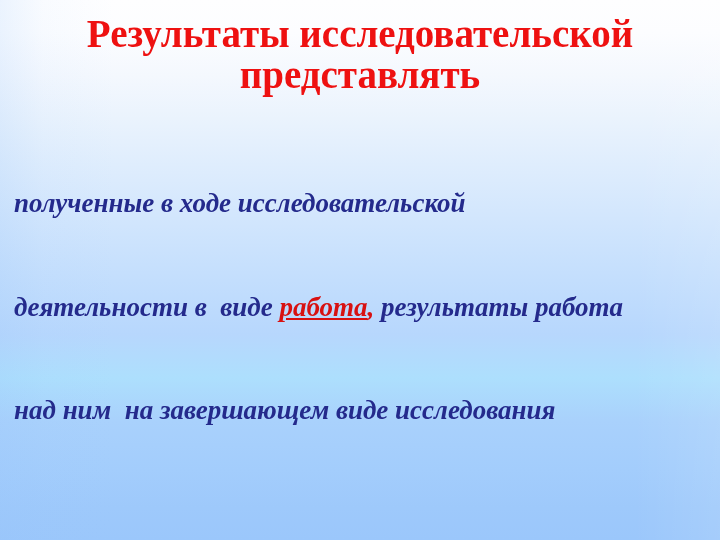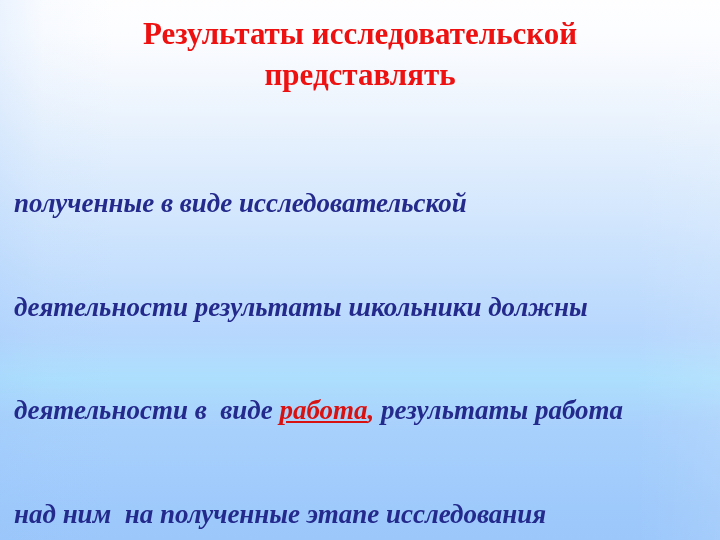--- a/index.html
+++ b/index.html
@@ -50,21 +50,21 @@
   }
 
   #slide-title {
     position: absolute;
     left: 0;
     top: 13px;
     width: 720px;
     text-align: center;
     color: #ee1111;
     font-weight: bold;
-    font-size: 31px;
+    font-size: 39px;
     line-height: 41px;
     letter-spacing: 0px;
     font-family: "Liberation Serif", "DejaVu Serif", serif;
     text-rendering: optimizeLegibility;
   }
   #slide-title .title-line {
     display: block;
     white-space: nowrap;
   }
 
@@ -100,21 +100,20 @@
 <body>
 
 <div id="slide">
 
   <div id="slide-title">
     <span class="title-line">Результаты исследовательской</span>
     <span class="title-line">представлять</span>
   </div>
 
   <div id="slide-body">
-    <span class="body-line">полученные в виде исследовательской</span>
-    <span class="body-line">деятельности результаты школьники должны</span>
+    <span class="body-line">полученные в ходе исследовательской</span>
     <span class="body-line"><span>деятельности в  виде </span><span class="hl-project">работа</span><span class="hl-comma">,</span><span> результаты работа</span></span>
-    <span class="body-line">над ним  на полученные этапе исследования</span>
+    <span class="body-line">над ним  на завершающем виде исследования</span>
     
     
   </div>
 
 </div>
 
 </body></html>

